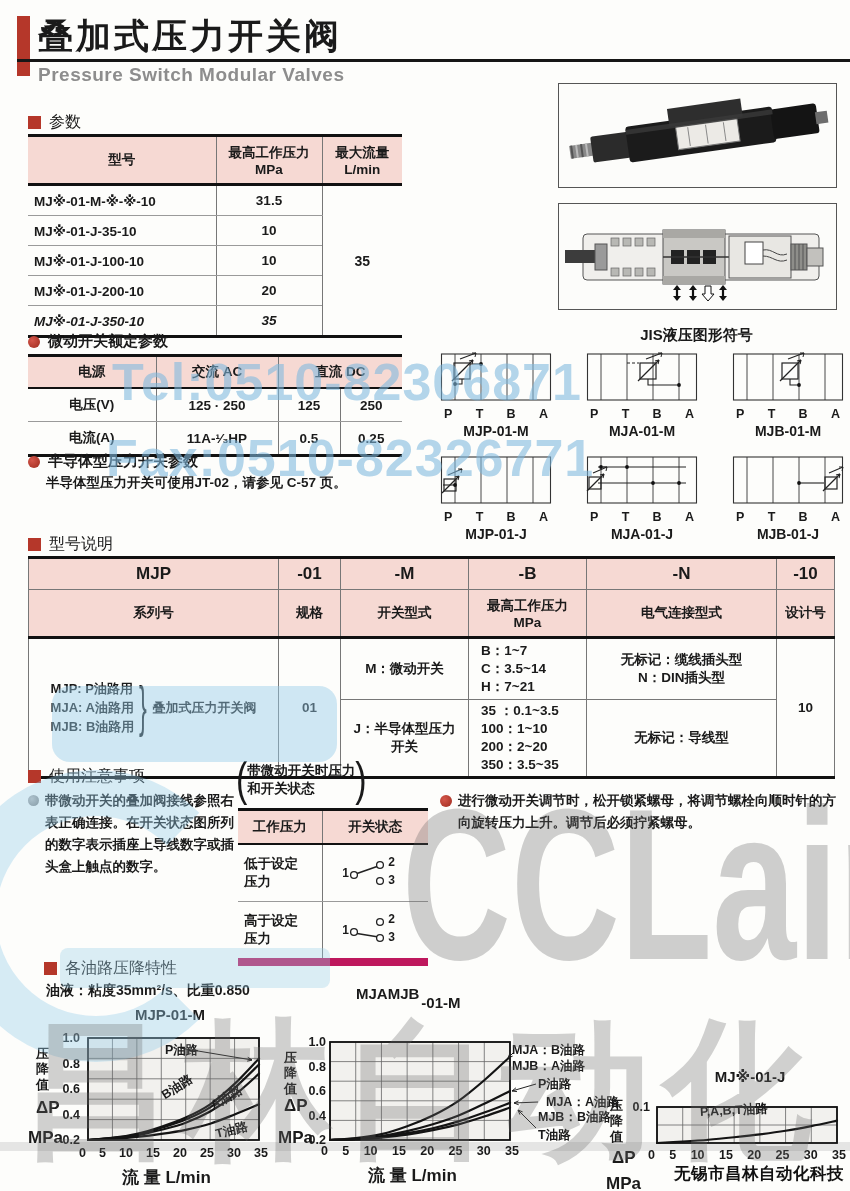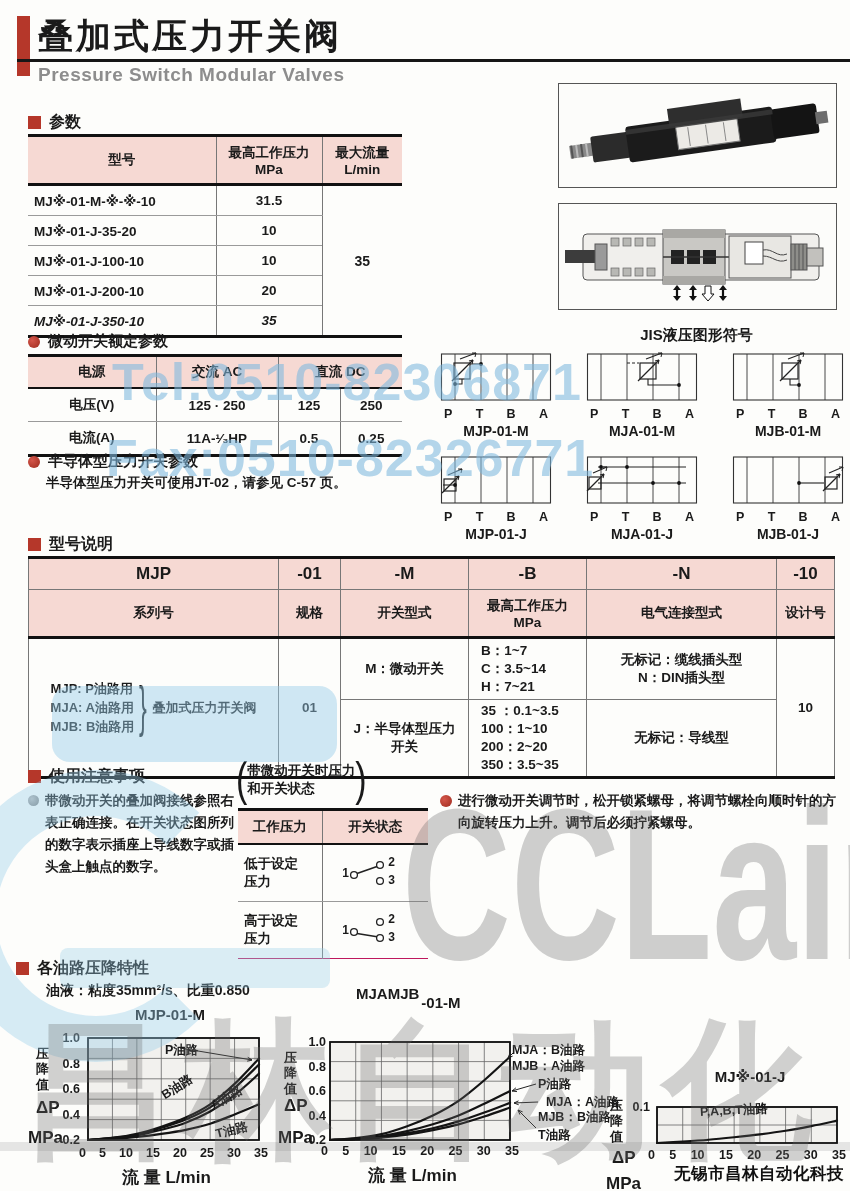--- a/index.html
+++ b/index.html
@@ -9,21 +9,21 @@
   .pre{white-space:pre-line;}
   .ctr{text-align:center;}
 
   
   .red-bar{left:17px;top:16px;width:13px;height:60px;background:#b5372a;}
   .page-title{left:38px;top:13px;font-size:35px;font-weight:700;letter-spacing:3px;}
   .title-rule{left:17px;top:59px;width:833px;height:3px;background:#161616;}
   .page-subtitle{left:38px;top:64px;font-size:19px;font-weight:700;color:#8d8d8d;letter-spacing:.5px;}
 
   
-  .sec-head{display:flex;align-items:center;gap:8px;font-size:16px;font-weight:700;}
+  .sec-head{display:flex;align-items:center;gap:8px;font-size:16px;font-weight:400;}
   .sq{width:13px;height:13px;background:#b5372a;display:inline-block;}
   .dot-head{display:flex;align-items:center;gap:8px;font-size:15px;font-weight:700;}
   .rdot{width:12px;height:12px;border-radius:50%;background:radial-gradient(circle at 35% 35%,#d4564a,#9e2b1e);display:inline-block;}
   .gdot{width:11px;height:11px;border-radius:50%;background:radial-gradient(circle at 35% 35%,#bdbdbd,#7e7e7e);display:inline-block;flex:none;}
 
   
   table.tbl{border-collapse:collapse;table-layout:fixed;}
   table.tbl th,table.tbl td{font-size:13.5px;padding:2px 6px;}
   .pinkh{background:#f6d9d3;}
 
@@ -62,21 +62,21 @@
   
   .jis-grid{left:434px;top:352px;width:416px;display:flex;flex-wrap:wrap;justify-content:space-between;row-gap:16px;}
   .jis-cell{width:124px;display:flex;flex-direction:column;align-items:center;}
   .jis-ports{width:104px;display:flex;justify-content:space-between;font-size:12.5px;font-weight:700;margin-top:1px;}
   .jis-name{font-size:14px;font-weight:700;margin-top:2px;}
 
   
   .note-par{font-size:13.5px;font-weight:700;line-height:1.62;display:flex;gap:6px;}
   .state-cap{display:flex;align-items:center;font-size:13.5px;font-weight:700;}
   .cap-paren{font-size:34px;font-weight:400;transform:scaleY(1.35);}
-  .state{width:190px;border-top:3px solid #111;border-bottom:1px solid #be185d;}
+  .state{width:190px;border-top:3px solid #111;border-bottom:8px solid #be185d;}
   .state th{height:28px;font-weight:700;border-bottom:2.5px solid #111;}
   .state td{height:52px;font-weight:700;border-bottom:1px solid #9a9a9a;}
   .state th+th,.state td+td{border-left:1px solid #777;}
   .state tbody tr:last-child td{border-bottom:none;}
   .contact{position:relative;width:66px;height:36px;margin:0 auto;}
   .contact .n{position:absolute;font-size:12px;font-weight:700;}
 
   
   .chart-svg{position:absolute;}
   .yticks{position:absolute;display:flex;flex-direction:column;justify-content:space-between;align-items:flex-end;font-size:12.5px;font-weight:700;}
@@ -134,21 +134,21 @@
 L/min</th>
       </tr>
     </thead>
     <tbody>
       <tr>
         <td>MJ※-01-M-※-※-10</td>
         <td class="ctr">31.5</td>
         <td class="ctr flow" rowspan="5">35</td>
       </tr>
       <tr>
-          <td>MJ※-01-J-35-20</td>
+          <td>MJ※-01-J-35-10</td>
           <td class="ctr">10</td>
         </tr>
       <tr>
           <td>MJ※-01-J-100-10</td>
           <td class="ctr">10</td>
         </tr>
       <tr>
           <td>MJ※-01-J-200-10</td>
           <td class="ctr">20</td>
         </tr>
@@ -541,21 +541,21 @@
           </div>
         </td>
       </tr>
     </tbody>
   </table>
   <div class="abs note-par" style="left:440px;top:790px;width:404px;">
     <span class="rdot" style="margin-top:5px;flex:none;"></span>
     <span>进行微动开关调节时，松开锁紧螺母，将调节螺栓向顺时针的方向旋转压力上升。调节后必须拧紧螺母。</span>
   </div>
 
-  <div class="abs sec-head" style="left:16px;top:958px;">
+  <div class="abs sec-head" style="left:44px;top:958px;">
     <span class="sq"></span>
     <span>各油路压降特性</span>
   </div>
   <div class="abs" style="left:46px;top:982px;font-size:14px;font-weight:700;">油液：粘度35mm²/s、比重0.850</div>
 
   <div class="chart-title" style="left:95px;top:1006px;width:150px;">MJP-01-M</div>
   <svg id="chart1" class="chart-svg" style="left:30px;top:1022px;" width="265" height="170" viewBox="0 0 265 170">
       <rect x="58" y="16" width="171" height="102" fill="#e9e8e3" opacity="0.55"></rect>
       <line x1="58" y1="16" x2="58" y2="118" stroke="#666" stroke-width="0.8"></line>
       <line x1="82.42857142857143" y1="16" x2="82.42857142857143" y2="118" stroke="#666" stroke-width="0.8"></line>

